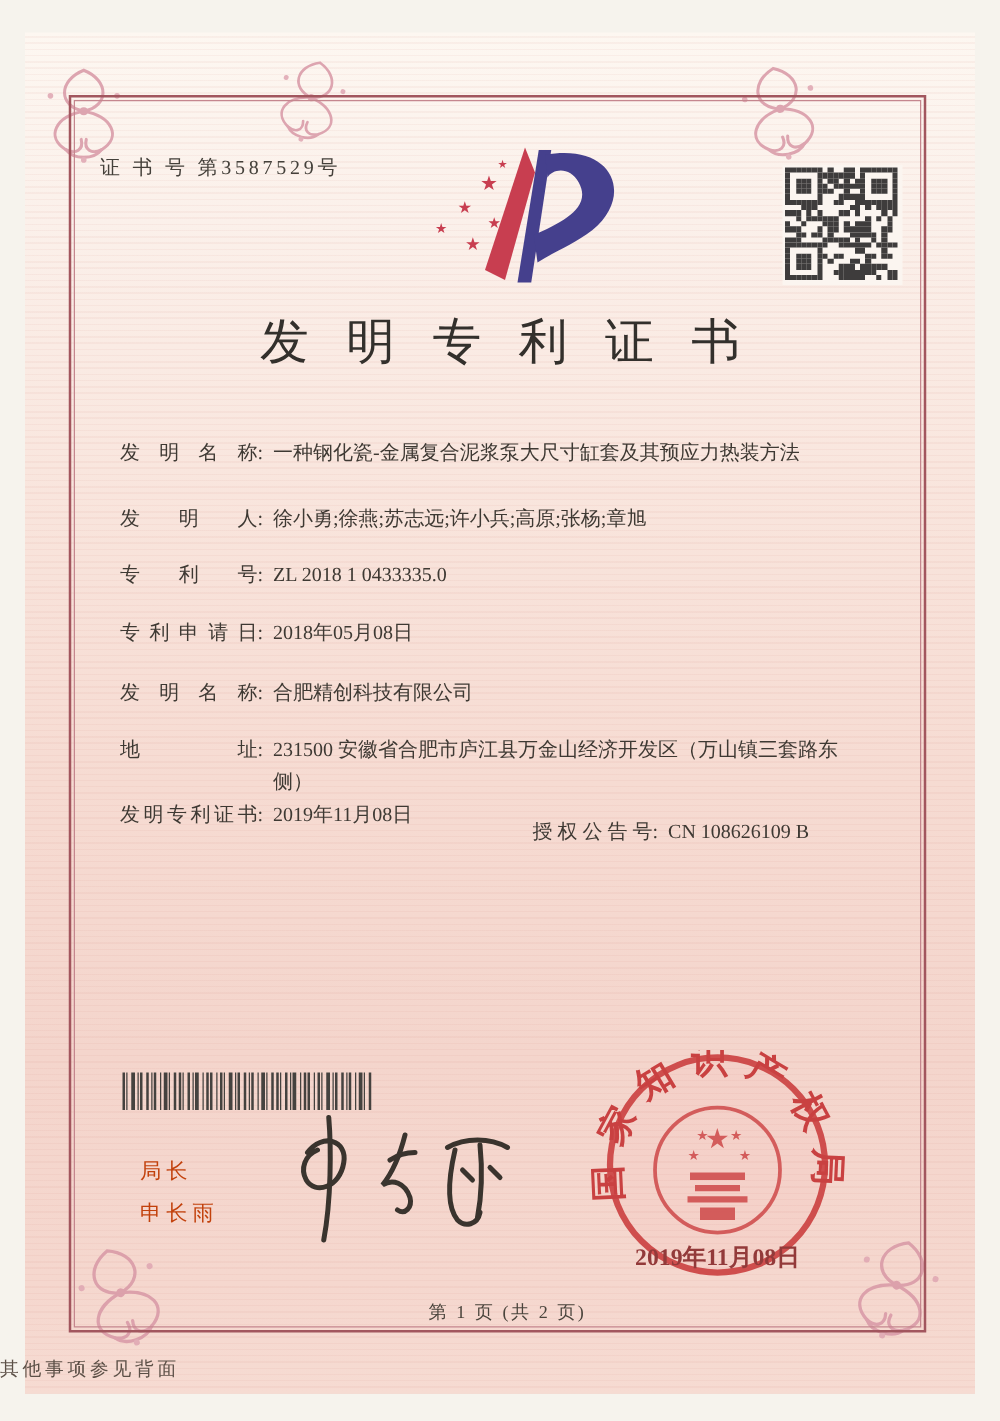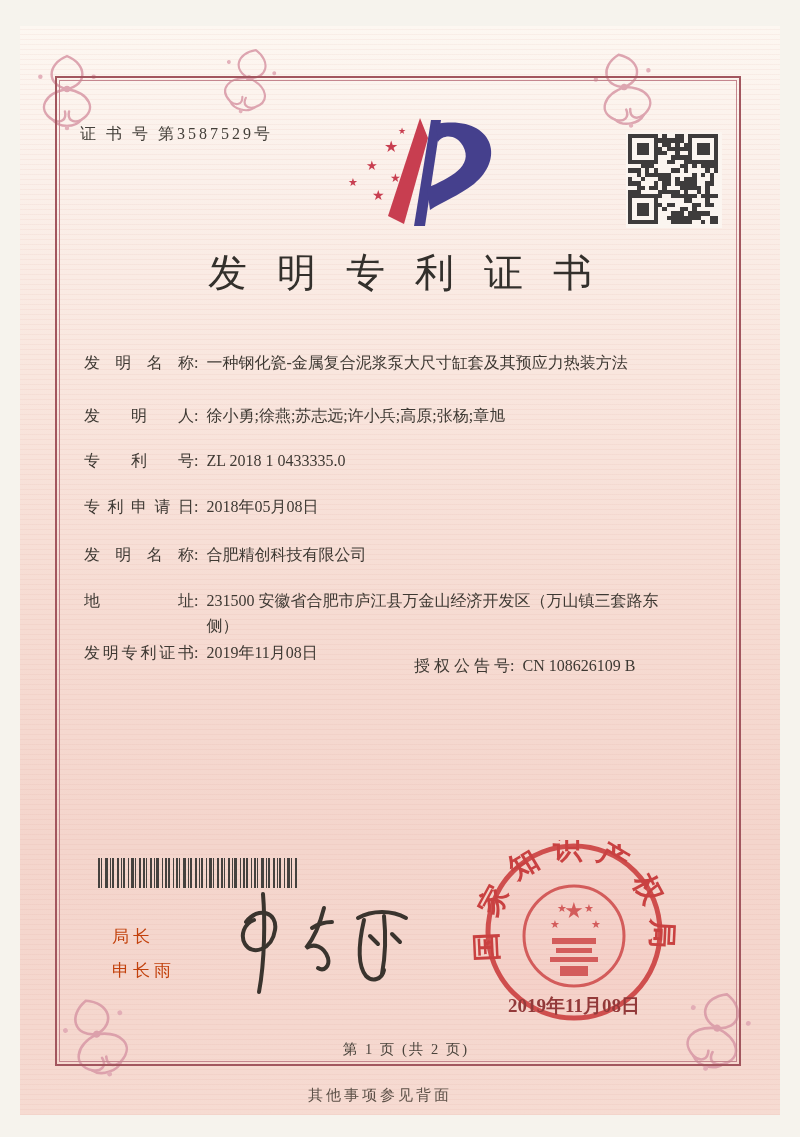--- a/index.html
+++ b/index.html
@@ -35,38 +35,38 @@
     position:absolute;left:626px;top:132px;width:96px;height:96px;background:#fbf5f0;
     padding:2px;box-sizing:border-box;
   }
   .qr-grid{display:grid;grid-template-columns:repeat(21,4.3px);grid-auto-rows:4.3px;}
   .qc{background:transparent}.qc.on{background:#3e3c3c}
   .title{
     position:absolute;left:0;right:0;top:246px;text-align:center;
     font-size:39px;font-weight:400;letter-spacing:30px;padding-left:30px;color:#33302c;
   }
   .fields{position:absolute;left:84px;top:345px;width:632px;font-size:16px;color:#3e3933;}
-  .frow{position:absolute;left:0;right:0;line-height:25px;}
+  .frow{position:absolute;left:12px;right:0;line-height:25px;}
   .flabel{display:inline-block;width:110px;text-align:justify;text-align-last:justify;vertical-align:top;}
   .fcolon{display:inline-block;margin-right:8px;}
   .fvalue{display:inline-block;vertical-align:top;max-width:495px;}
   .fpair2{position:absolute;left:330px;top:0;margin-top:13px;}
   .fpair2 .flabel{width:86px;}
   .paras{position:absolute;left:84px;top:670px;width:634px;font-size:15.5px;line-height:31px;color:#46403a;text-align:justify;}
   .paras p{margin:0;text-indent:2em;}
   .barcode{
     position:absolute;left:98px;top:858px;width:252px;height:30px;
     display:flex;align-items:stretch;
   }
   .barcode div{background:#45423f;height:100%;}
   .director{position:absolute;left:112px;top:920px;font-size:17px;color:#c2410c;line-height:34px;letter-spacing:4px;}
   .signature{position:absolute;left:212px;top:888px;width:215px;height:115px;}
   .seal{position:absolute;left:460px;top:840px;width:228px;height:192px;}
   .page-info{position:absolute;left:0;right:0;top:1040px;text-align:center;font-size:14.5px;color:#4a443c;letter-spacing:2px;padding-left:12px;}
-  .footer-note{position:absolute;left:0;right:40px;top:1086px;text-align:center;font-size:15px;color:#5c5047;letter-spacing:3px;}
+  .footer-note{position:absolute;left:0;right:40px;top:1086px;font-size:15px;color:#5c5047;letter-spacing:3px;}
 </style>
 </head>
 <body>
 
 <div class="paper"></div>
 
 <svg width="0" height="0" style="position:absolute">
   <defs>
     <g id="orn" fill="none" stroke="#d898a6" stroke-width="2.4" stroke-linecap="round">
       <path d="M40,8 C20,16 20,36 40,40 C60,36 60,16 40,8 Z"></path>

